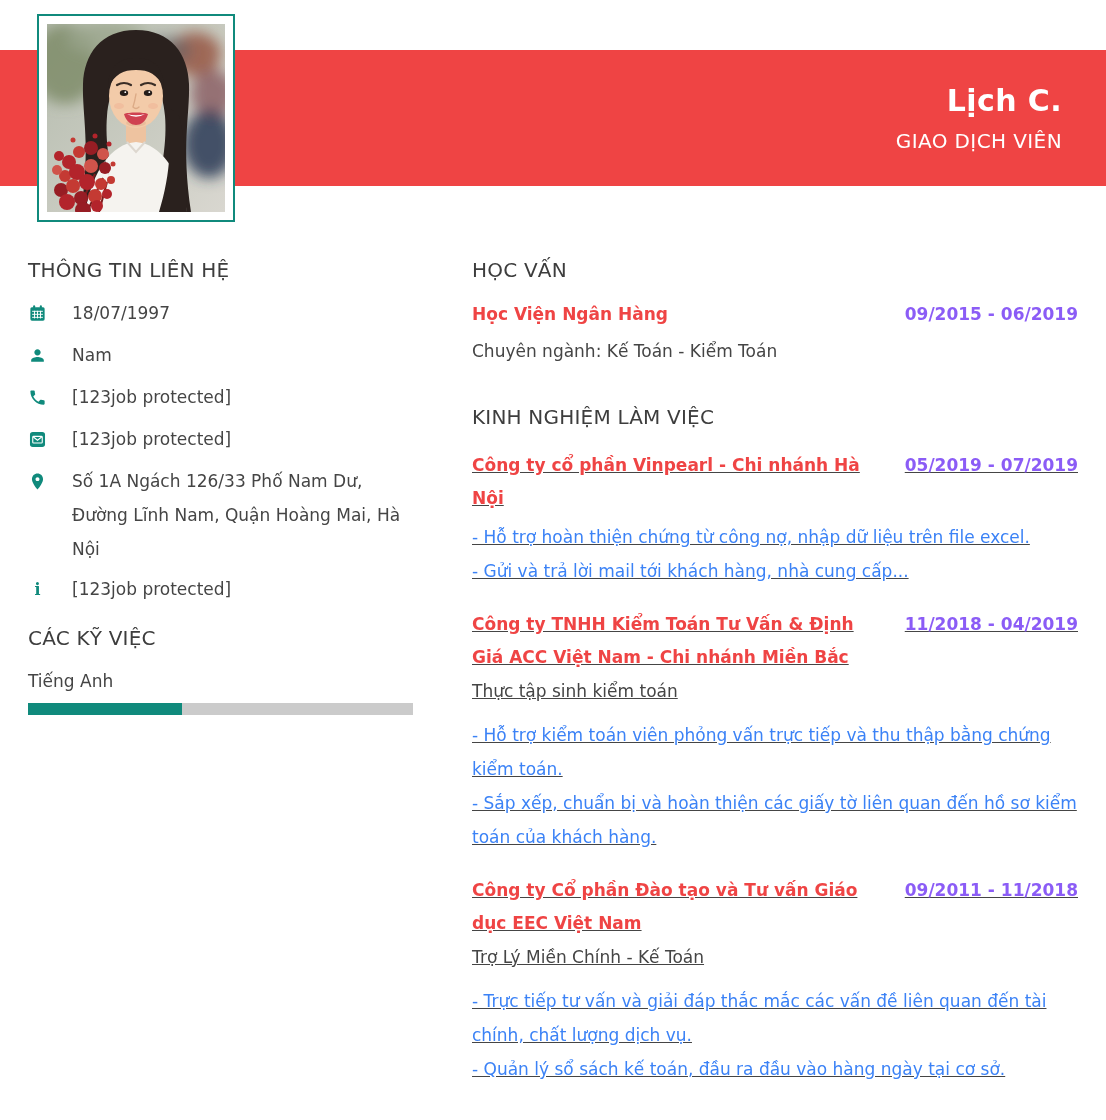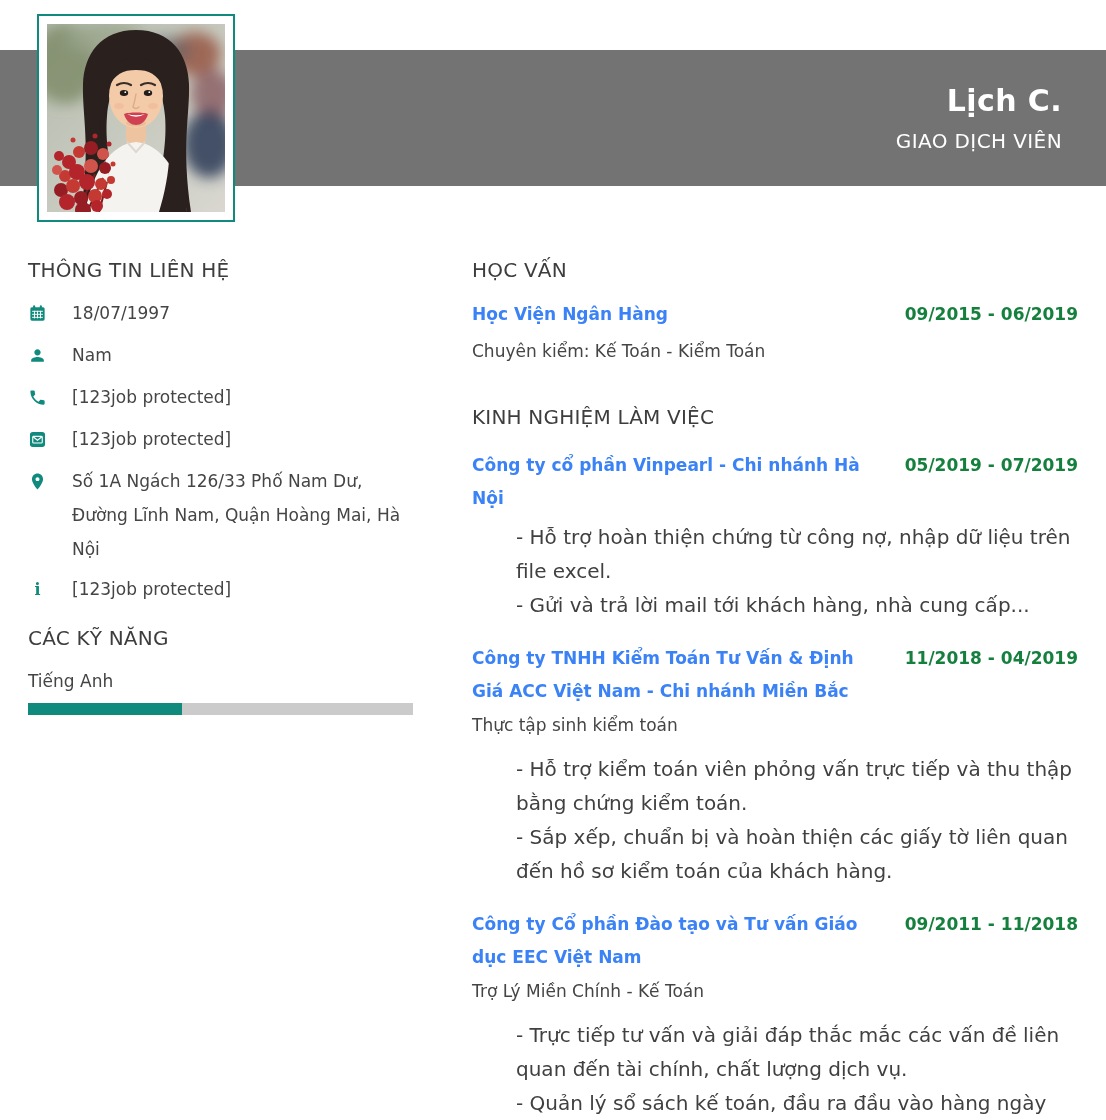--- a/index.html
+++ b/index.html
@@ -5,21 +5,21 @@
   html,body{margin:0;padding:0;}
   body{
     width:1106px;height:1120px;overflow:hidden;position:relative;
     background:#ffffff;color:#454545;
     font-family:"DejaVu Sans","Liberation Sans",sans-serif;
     -webkit-font-smoothing:antialiased;
   }
   
   .band{
     position:absolute;top:50px;left:0;width:1106px;height:136px;
-    background:#737373;z-index:1;
+    background:#ef4444;z-index:1;
     display:flex;flex-direction:column;justify-content:center;align-items:flex-end;
     padding-right:44px;box-sizing:border-box;
   }
   .name{font-size:30px;font-weight:bold;color:#fff;line-height:36px;letter-spacing:.4px;}
   .role{font-size:20px;color:#fff;line-height:24px;margin-top:10px;letter-spacing:.4px;}
   
   .photo-frame{
     position:absolute;top:14px;left:37px;width:198px;height:208px;
     background:#fff;border:2px solid #108a7c;box-sizing:border-box;padding:8px;z-index:2;
   }
@@ -39,33 +39,33 @@
   .contact-row .ic svg{width:19px;height:19px;display:block;}
   .contact-row .txt{font-size:17px;line-height:22px;color:#454545;}
   .contact-row.multi{margin-bottom:12px;}
   .contact-row.multi .txt{line-height:34px;margin-top:-6px;}
   .skills{margin-top:26px;}
   .skill-label{font-size:17px;line-height:22px;color:#454545;margin-bottom:11px;}
   .bar{width:385px;height:12px;background:#cbcbcb;}
   .bar-fill{height:12px;background:#108a7c;width:0;}
   
   .edu-head,.job-head{display:flex;}
-  .edu-school,.job-company{flex:1;font-weight:bold;color:#3b82f6;font-size:17px;padding-right:20px;}
+  .edu-school,.job-company{flex:1;font-weight:bold;color:#ef4444;font-size:17px;padding-right:20px;}
   .edu-school{line-height:24px;}
   .job-company{line-height:33px;}
-  .edu-period,.job-period{font-weight:bold;color:#15803d;font-size:17px;white-space:nowrap;}
+  .edu-period,.job-period{font-weight:bold;color:#8b5cf6;font-size:17px;white-space:nowrap;}
   .edu-period{line-height:24px;}
   .job-period{line-height:33px;}
   .edu-detail{font-size:17px;line-height:24px;color:#454545;margin-top:13px;}
   .experience{margin-top:42px;}
-  .job{margin-top:20px;}
+  .job{margin-top:20px;text-decoration:underline;}
   .job:first-of-type{margin-top:0;}
   .job-head{margin-bottom:5px;}
   .job-position{font-size:17px;line-height:24px;color:#454545;margin-bottom:15px;}
-  .job-bullet{font-size:20px;line-height:34px;color:#404040;margin-left:44px;}
+  .job-bullet{font-size:17px;line-height:34px;color:#3b82f6;}
 </style>
 </head>
 <body>
 
 <div class="band">
   <div class="name">Lịch C.</div>
   <div class="role">GIAO DỊCH VIÊN</div>
 </div>
 
 <div class="photo-frame">
@@ -214,36 +214,36 @@
         <span class="ic">
           <svg viewBox="0 0 24 24">
               <text x="12" y="19" text-anchor="middle" font-family="DejaVu Serif, serif" font-weight="bold" font-size="20" fill="#108a7c">i</text>
             </svg>
         </span>
         <span class="txt">[123job protected]</span>
       </div>
     </section>
 
     <section class="skills">
-      <h2>CÁC KỸ NĂNG</h2>
+      <h2>CÁC KỸ VIỆC</h2>
       <div class="skill-label">Tiếng Anh</div>
       <div class="bar">
         <div class="bar-fill" style="width: 40%;"></div>
       </div>
     </section>
   </div>
 
   <div>
     <section>
       <h2>HỌC VẤN</h2>
       <div class="edu-head">
         <span class="edu-school">Học Viện Ngân Hàng</span>
         <span class="edu-period">09/2015 - 06/2019</span>
       </div>
-      <div class="edu-detail">Chuyên kiểm: Kế Toán - Kiểm Toán</div>
+      <div class="edu-detail">Chuyên ngành: Kế Toán - Kiểm Toán</div>
     </section>
 
     <section class="experience">
       <h2>KINH NGHIỆM LÀM VIỆC</h2>
 
       <div class="job">
         <div class="job-head">
           <span class="job-company">Công ty cổ phần Vinpearl - Chi nhánh Hà Nội</span>
           <span class="job-period">05/2019 - 07/2019</span>
         </div>

